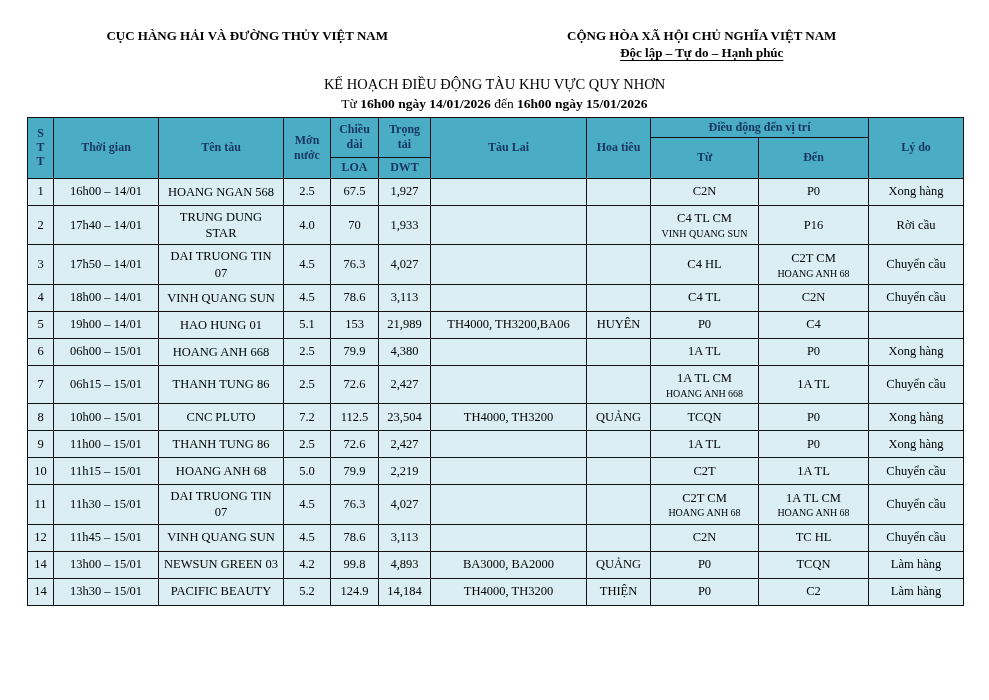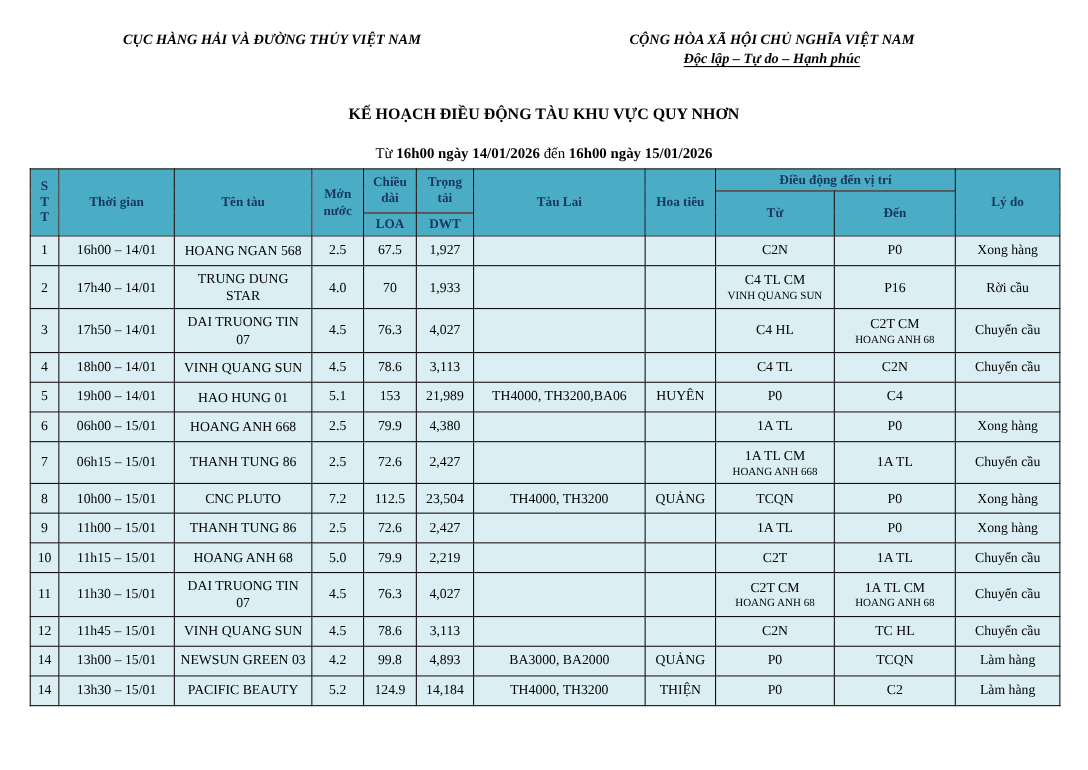--- a/index.html
+++ b/index.html
@@ -9,33 +9,32 @@
     color:#000;
     position:relative;
   }
   .page{width:989px;height:700px;overflow:hidden;}
 
   
   .top-header{
     display:flex;
     padding:28px 60px 0 20px;
     box-sizing:border-box;
-    font-style:italic;
   }
   .top-header .half{flex:1;text-align:center;}
   .hdr-line1{font-weight:bold;font-size:13px;line-height:1.25;}
   .hdr-line2{font-weight:bold;font-size:13px;line-height:1.35;text-decoration:underline;text-underline-offset:3px;}
 
   
   .doc-title{
-    text-align:center;font-weight:bold;font-size:14.5px;
-    margin-top:34px;
+    text-align:center;font-weight:normal;font-size:14.5px;
+    margin-top:14px;
   }
   .doc-subtitle{
-    text-align:center;font-size:13.5px;margin-top:19px;
+    text-align:center;font-size:13.5px;margin-top:3px;
   }
   .doc-subtitle b{font-weight:bold;}
   .section-title{
     text-align:center;font-weight:bold;font-size:13.5px;margin-top:8px;
   }
 
   
   table.sched{
     border-collapse:collapse;
     table-layout:fixed;

